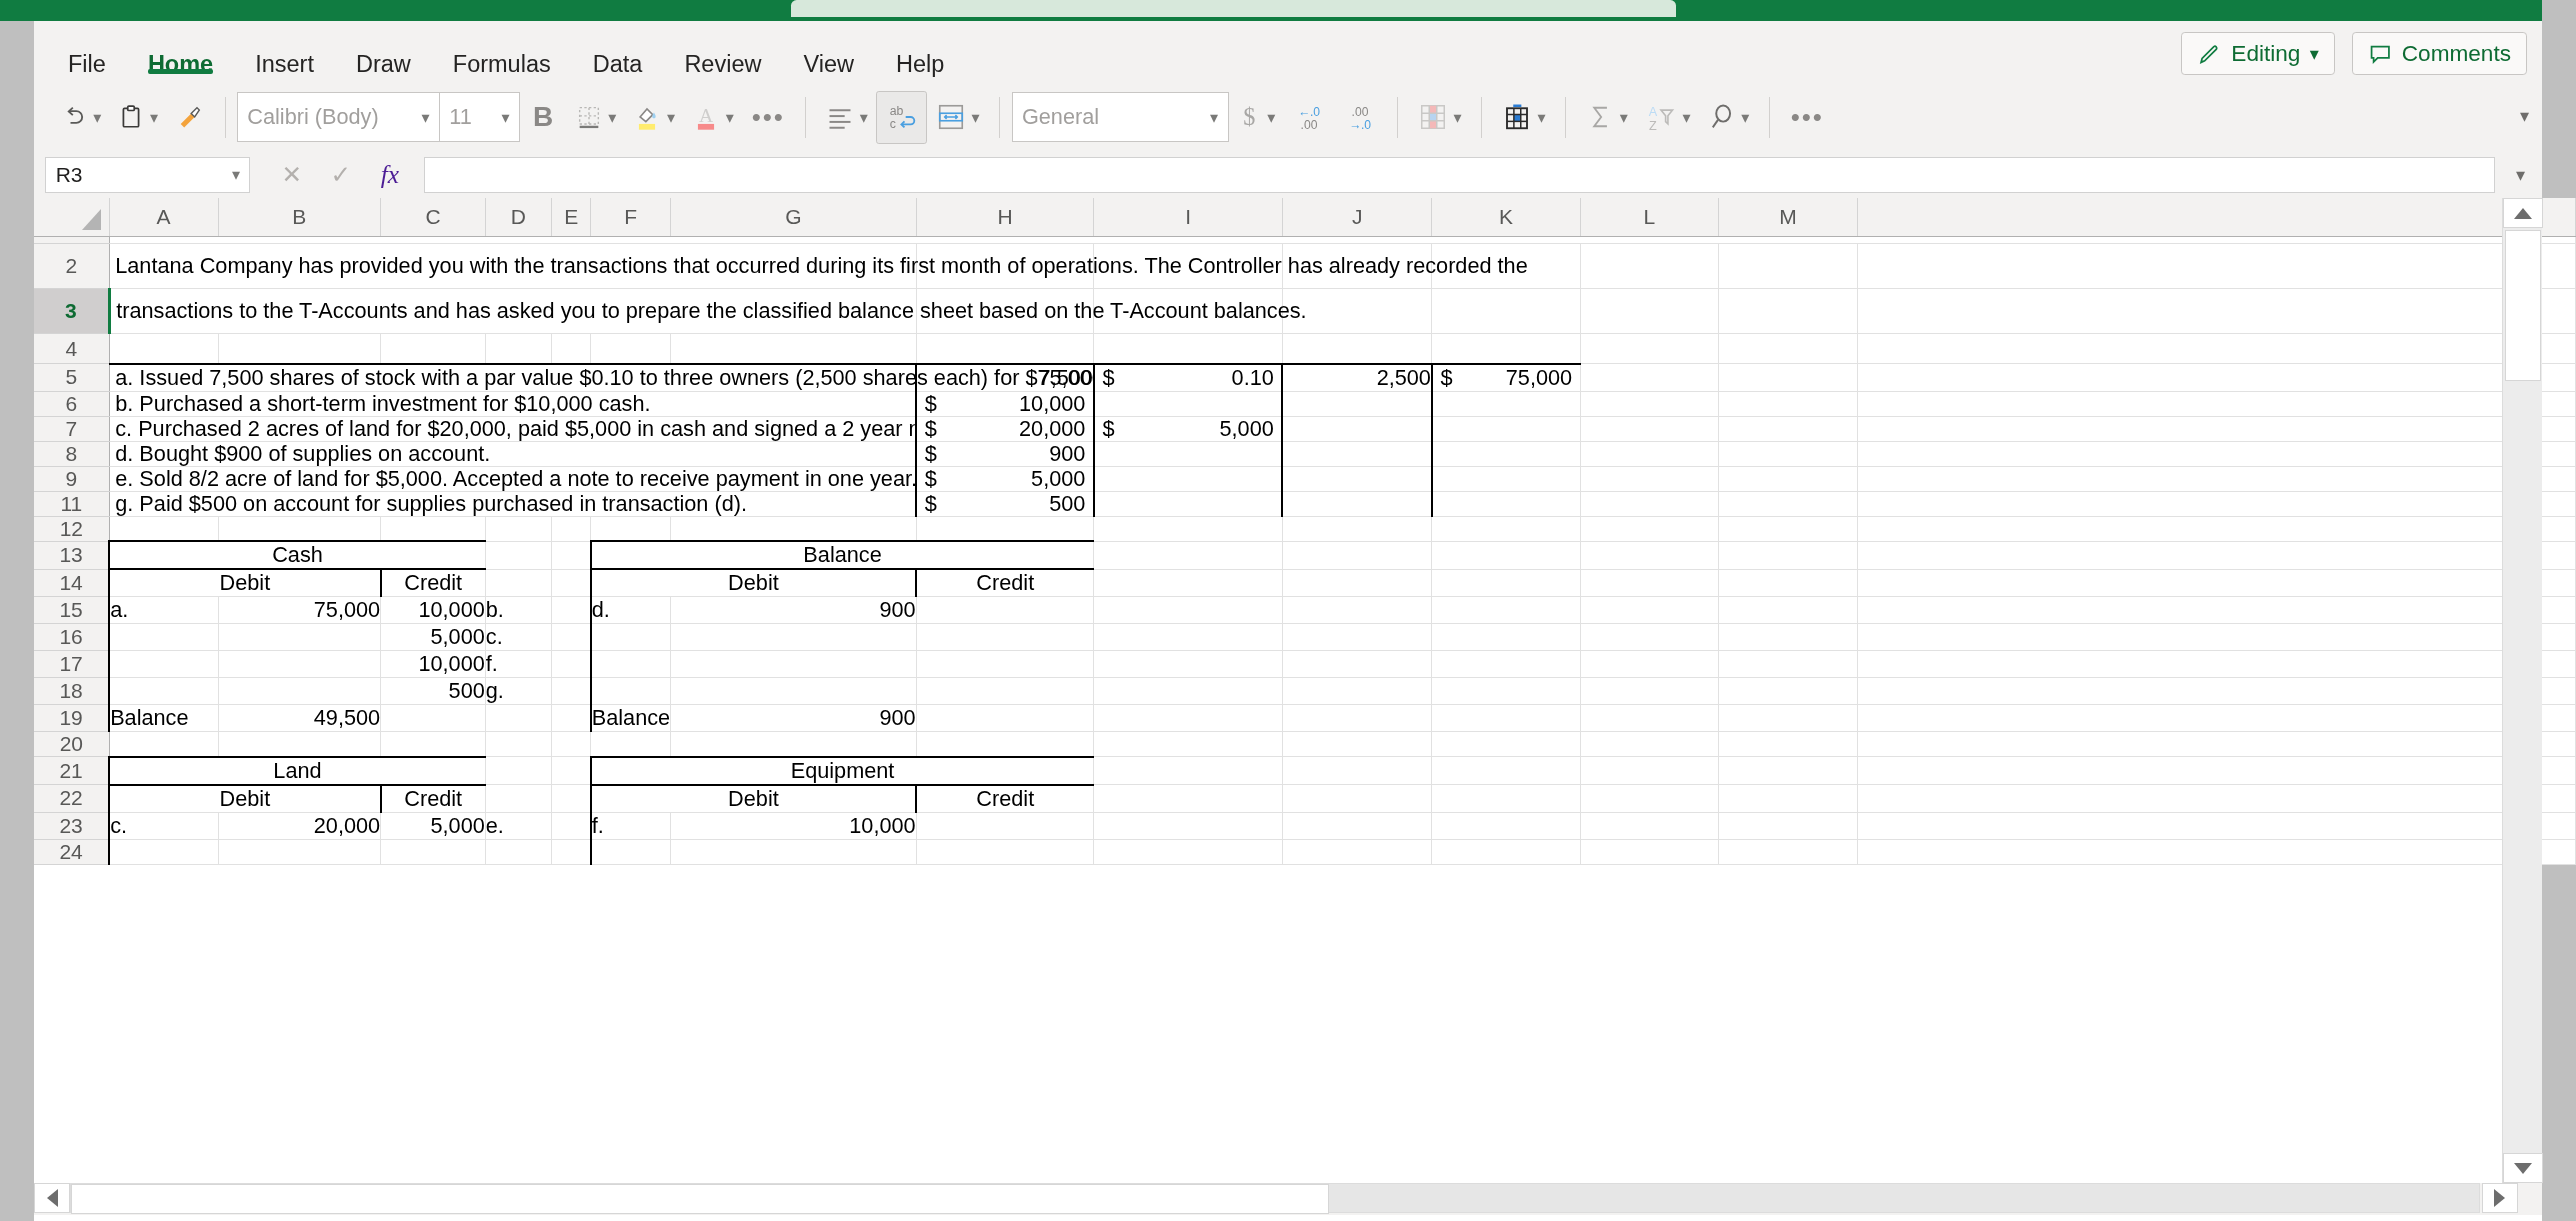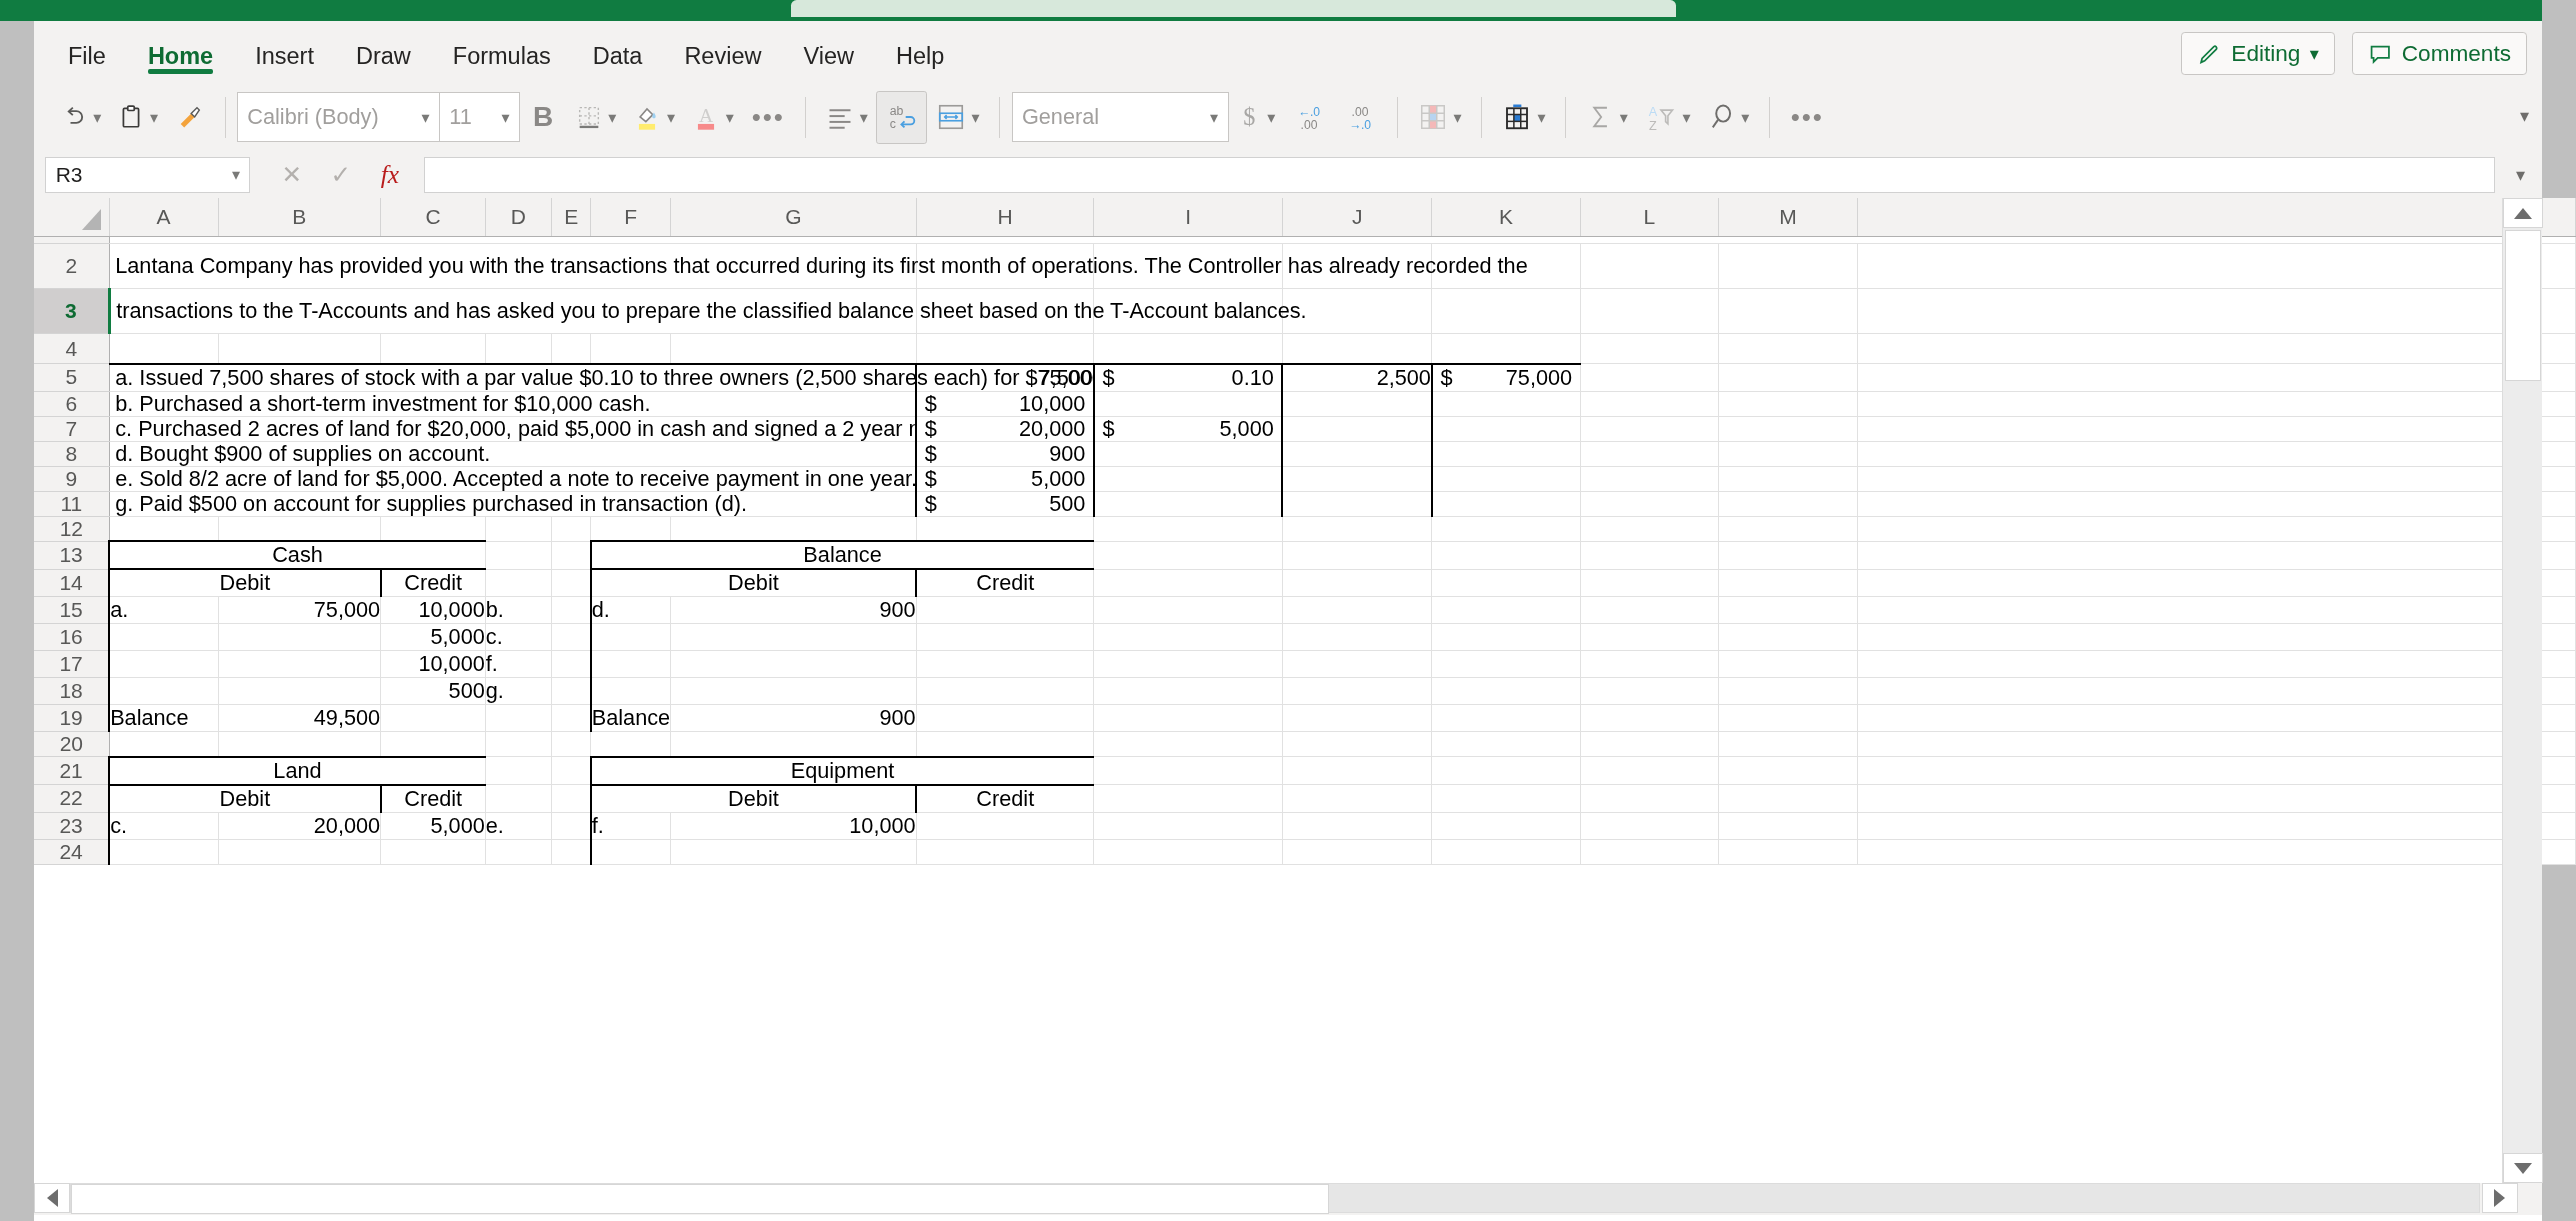--- a/index.html
+++ b/index.html
@@ -29,21 +29,21 @@
   .ribbon-tabs {
     position: absolute; left: 0; top: 21px; width: 2576px; height: 62px;
     background: #f3f2f1;
   }
   .ribbon-tabs .leftedge {
     position: absolute; left: 0; top: 0; width: 34px; height: 62px; background:#bfbfbf;
   }
   .tabs-row { position: absolute; left: 47px; top: 0; height: 62px; display: flex; align-items: center; }
   .tab {
     position: relative; font-size: 23.5px; color: #252423;
-    padding: 4px 21px; height: 62px; line-height: 62px; cursor: pointer; white-space: nowrap;
+    padding: 12px 21px; height: 62px; line-height: 62px; cursor: pointer; white-space: nowrap;
   }
   .tab.active { color: #0e6b33; font-weight: 700; }
   .tab.active::after {
     content: ""; position: absolute; left: 21px; right: 21px; bottom: 9.4px;
     height: 4.7px; background: #107c41; border-radius: 1.9px;
   }
 
   .hdr-right { position: absolute; right: 49px; top: 11.3px; display: flex; gap: 17px; align-items:center;text-align:right; }
   .hdr-btn {
     display:flex; align-items:center; gap: 9.4px;
@@ -89,21 +89,21 @@
   }
   .fbar .leftedge { width: 34px; height: 47px; background:#bfbfbf; flex:0 0 34px;}
   .namebox {
     width: 205px; height: 36px; margin-left: 11.3px; background:#fff;
     border:0.9px solid #d1d1d1; display:flex; align-items:center; justify-content:space-between;
     padding: 0 9.4px; font-size: 21px; color:#201f1e; cursor:pointer;
   }
   .fb-icons { display:flex; align-items:center; gap: 0; margin-left: 17px; }
   .fb-ic { width: 49px; height:36px; display:flex; align-items:center; justify-content:center;
            font-size: 24.5px; color:#b3b0ad; cursor:pointer; }
-  .fb-ic.fx { color:#b91c1c; font-style: italic; font-family:"Liberation Serif", serif; font-size: 25.4px;}
+  .fb-ic.fx { color:#4c1d95; font-style: italic; font-family:"Liberation Serif", serif; font-size: 25.4px;}
   .fb-input {
     flex: 1; height: 36px; background:#fff; border:0.9px solid #d1d1d1; margin-left: 9.4px; margin-right: 3.8px;
     font-size: 21px; padding: 0 9.4px; display:flex; align-items:center; color:#201f1e;
   }
   .fbar .expand { width: 43px; height: 36px; display:flex; align-items:center; justify-content:center;
                   font-size:18px; color:#6e6d6b; cursor:pointer; }
   .fbar .rightedge { width: 34px; height: 47px; background:#bfbfbf; flex:0 0 34px;}
 
   
   .gridwrap { position:absolute; left:0; top:198px; width:2576px; height:1023px; background:#fff; }

